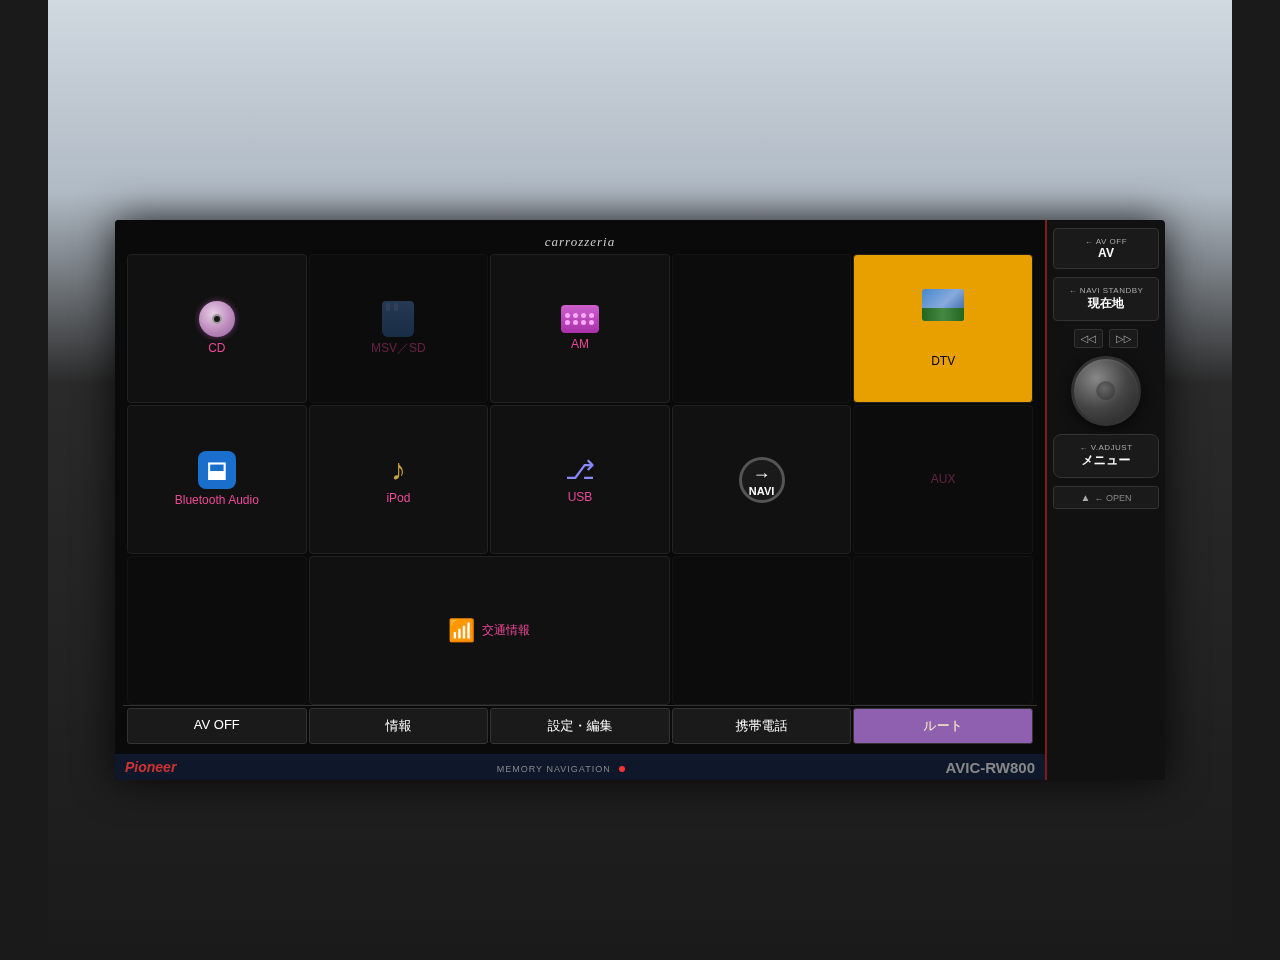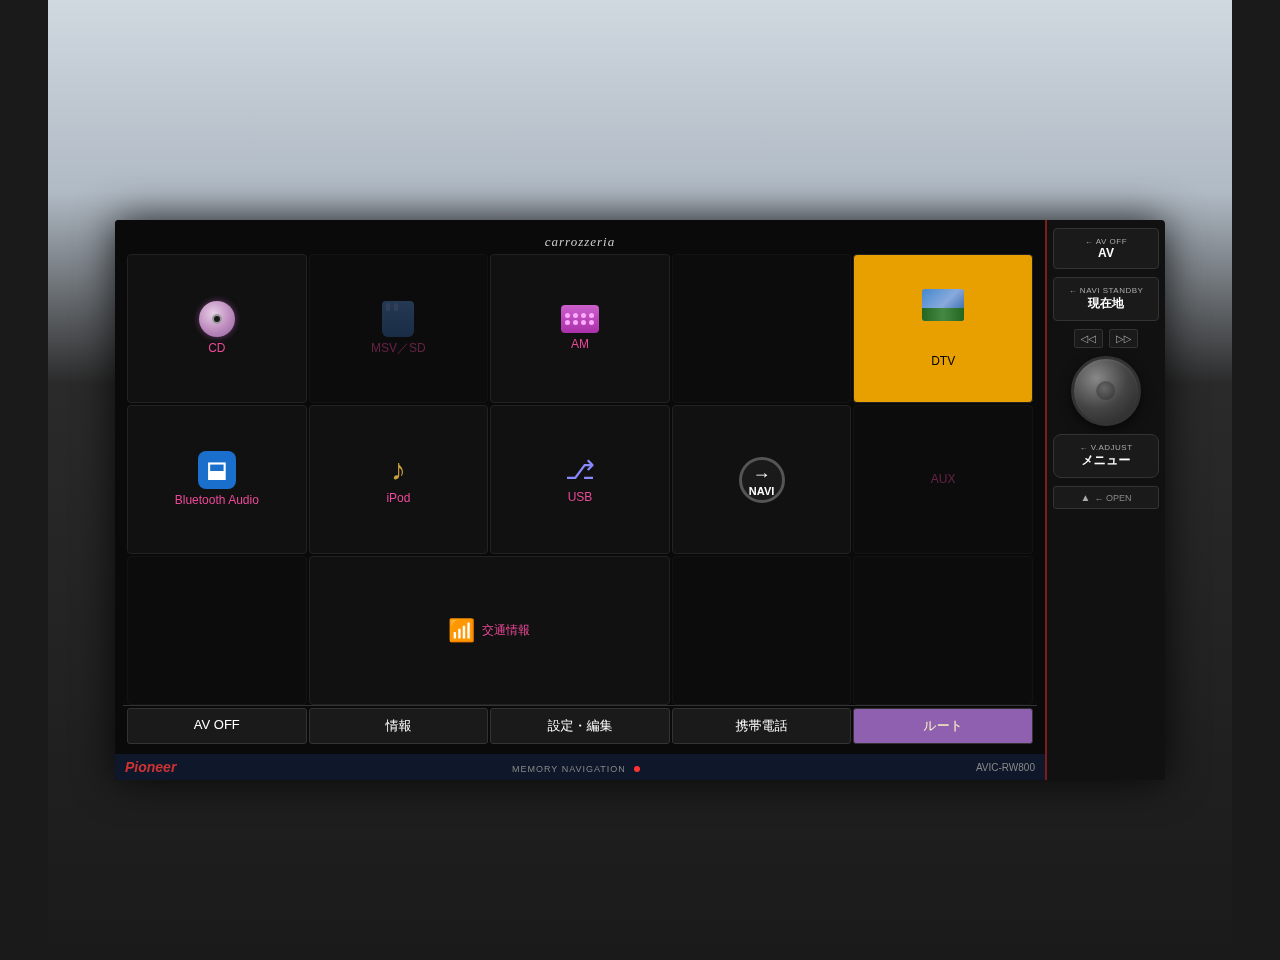--- a/index.html
+++ b/index.html
@@ -345,21 +345,22 @@
     .red-dot {
       width: 6px;
       height: 6px;
       background: #ff3333;
       border-radius: 50%;
       display: inline-block;
       margin-left: 4px;
     }
     .model-label {
       color: #888;
-      font-size: 10px;
+      font-size: 15px;
+      font-weight: bold;
     }
 
     
     .right-panel {
       width: 120px;
       background: #111;
       display: flex;
       flex-direction: column;
       align-items: center;
       padding: 8px 6px;

